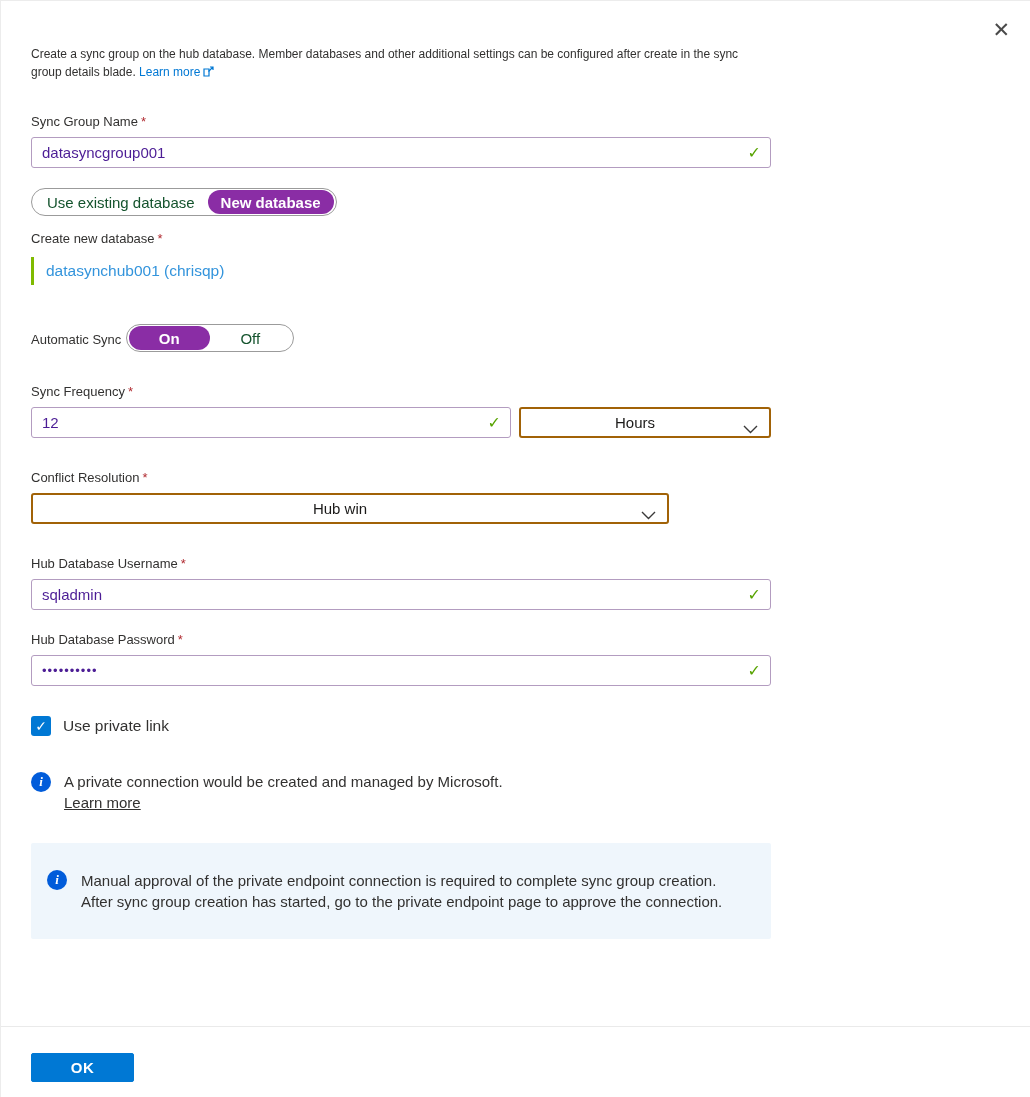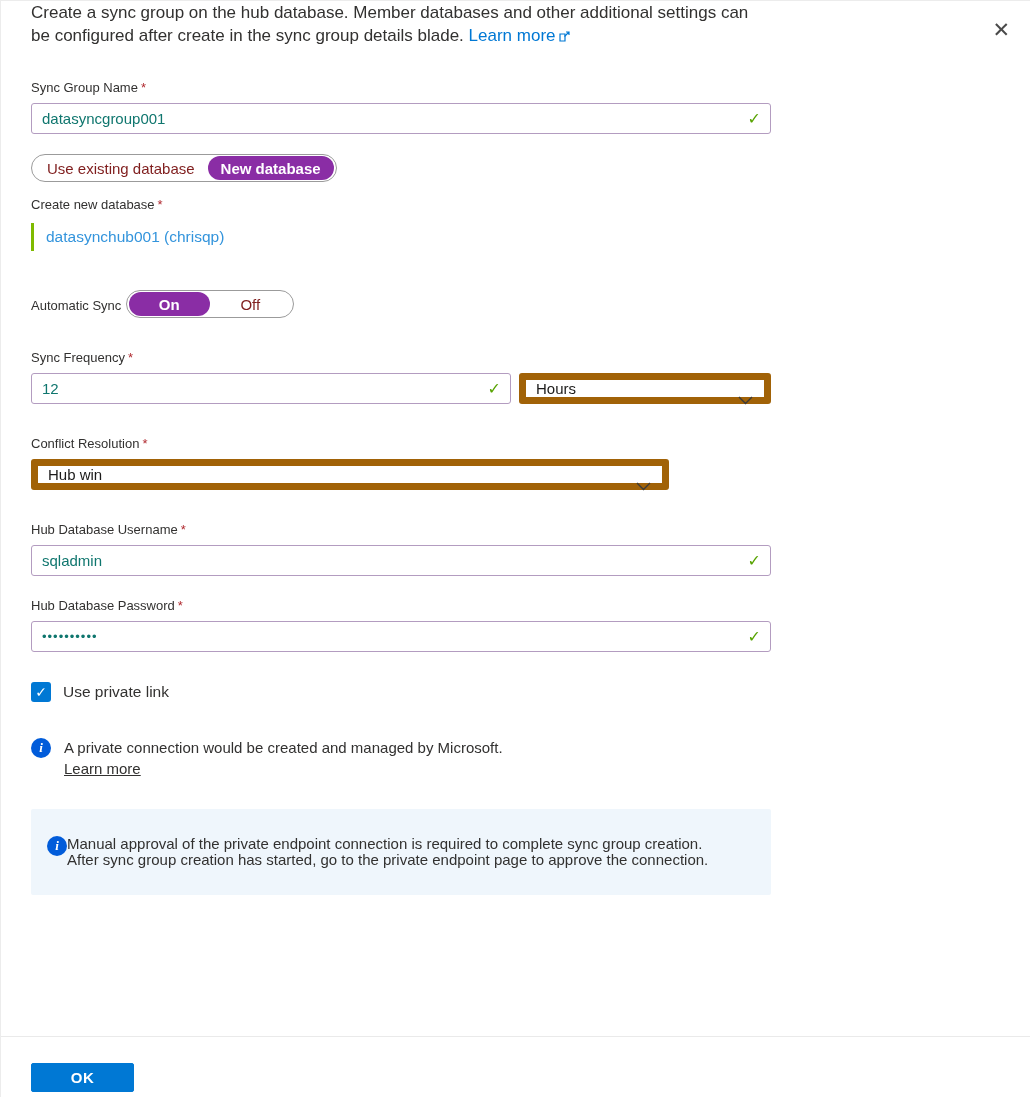--- a/index.html
+++ b/index.html
@@ -25,49 +25,49 @@
     background:none; border:none; cursor:pointer; line-height:1;
     padding:2px 4px;
   }
   .close-btn {
     position:absolute; top:18px; right:20px;
     font-size:21px; font-weight:300; color:#4a4a4a;
     background:none; border:none; cursor:pointer; line-height:1;
   }
   
   .content { padding:0 0 0 30px; width:798px; }
-  .description { font-size:17px; line-height:23px; color:#323130; width:740px; }
+  .description { margin-top:44px; font-size:12px; line-height:18px; color:#323130; width:740px; }
   .link { color:#0078d4; text-decoration:none; cursor:pointer; }
   .ext-icon { display:inline-block; margin-left:3px; vertical-align:-1px; }
 
   .field-label { font-size:13px; color:#323130; }
   .req { color:#b02a30; margin-left:3px; }
 
   .input-wrap { position:relative; width:740px; margin-top:7px; }
   .input-wrap.half { width:480px; }
   .text-input {
     width:100%; height:31px;
     border:1px solid #b39cc0; border-radius:3px;
     padding:0 34px 0 10px;
     font-family:"Liberation Sans", sans-serif;
-    font-size:15px; color:#0f766e; background:#fff;
+    font-size:15px; color:#4c1d95; background:#fff;
   }
   .valid-check {
     position:absolute; right:10px; top:6px;
     color:#57a300; font-size:16px; pointer-events:none;
   }
   
   .pill-toggle {
     display:inline-flex; align-items:center;
     margin-top:20px; height:28px;
     border:1px solid #9b9b9b; border-radius:15px;
     background:#fff; overflow:hidden; padding:0 2px;
   }
   .pill-opt {
-    font-size:15px; color:#7f1d1d; padding:0 13px;
+    font-size:15px; color:#14532d; padding:0 13px;
     height:24px; display:flex; align-items:center; cursor:pointer;
     border-radius:13px; background:transparent; border:none;
     font-family:"Liberation Sans", sans-serif;
   }
   .pill-opt.selected { background:#8a2da5; color:#fff; font-weight:bold; }
 
   
   .db-pick { margin-top:10px; border-left:3px solid #7fba00; padding:5px 0 5px 12px; width:420px; }
   .db-link { color:#3394dc; font-size:15.5px; text-decoration:none; cursor:pointer; }
 
@@ -76,23 +76,23 @@
     display:inline-flex; align-items:center;
     margin-top:9px; width:168px; height:28px;
     border:1px solid #9b9b9b; border-radius:15px;
     background:#fff; padding:0 2px;
   }
   .onoff .pill-opt { flex:1; justify-content:center; }
 
   .row { display:flex; gap:8px; width:740px; }
   .dropdown {
     position:relative; margin-top:7px; height:31px; flex:1;
-    border:7px solid #a16207; border-radius:3px; background:#fff;
+    border:2px solid #a16207; border-radius:3px; background:#fff;
     display:flex; align-items:center; padding:0 30px 0 10px;
-    font-size:15px; color:#1b1a19; cursor:pointer;
+    font-size:15px; color:#1b1a19; cursor:pointer;justify-content:center;
   }
   .dropdown.full { width:638px; flex:none; }
   .chev { position:absolute; right:11px; top:11px; }
 
   
   .checkbox-row { display:flex; align-items:center; margin-top:30px; cursor:pointer; }
   .checkbox {
     width:20px; height:20px; border-radius:3px;
     background:#0078d4; color:#fff; font-size:14px;
     display:flex; align-items:center; justify-content:center;
@@ -109,25 +109,25 @@
     font-style:italic;
   }
   .info-note-body { margin-left:13px; font-size:15px; line-height:20px; color:#323130; }
   .note-link { color:#323130; text-decoration:underline; cursor:pointer; display:inline-block; margin-top:1px; }
 
   
   .info-box {
     margin-top:30px; width:740px; background:#eff6fc;
     border-radius:2px; padding:27px 40px 27px 16px; display:flex;
   }
-  .info-box .info-box-text { font-size:15px; line-height:16px; color:#323130; width:660px; }
+  .info-box .info-box-text { margin-left:14px; font-size:15px; line-height:21px; color:#323130; width:660px; }
 
   
   .footer {
-    position:absolute; left:0; bottom:0; width:1030px; height:61px;
+    position:absolute; left:0; bottom:0; width:1030px; height:71px;
     border-top:1px solid #eaeaea; background:#fff;
   }
   .ok-btn {
     position:absolute; left:30px; top:26px;
     width:103px; height:29px;
     background:#0078d4; color:#fff;
     border:1px solid #0078d4; border-radius:2px;
     font-family:"Liberation Sans", sans-serif;
     font-size:15px; font-weight:bold; letter-spacing:0.5px;
     cursor:pointer;

